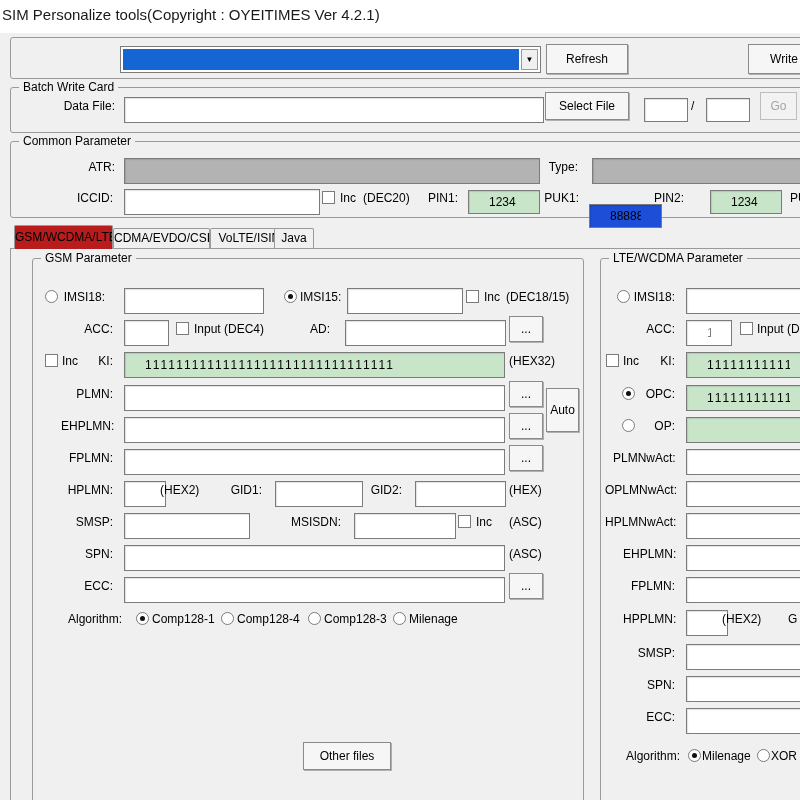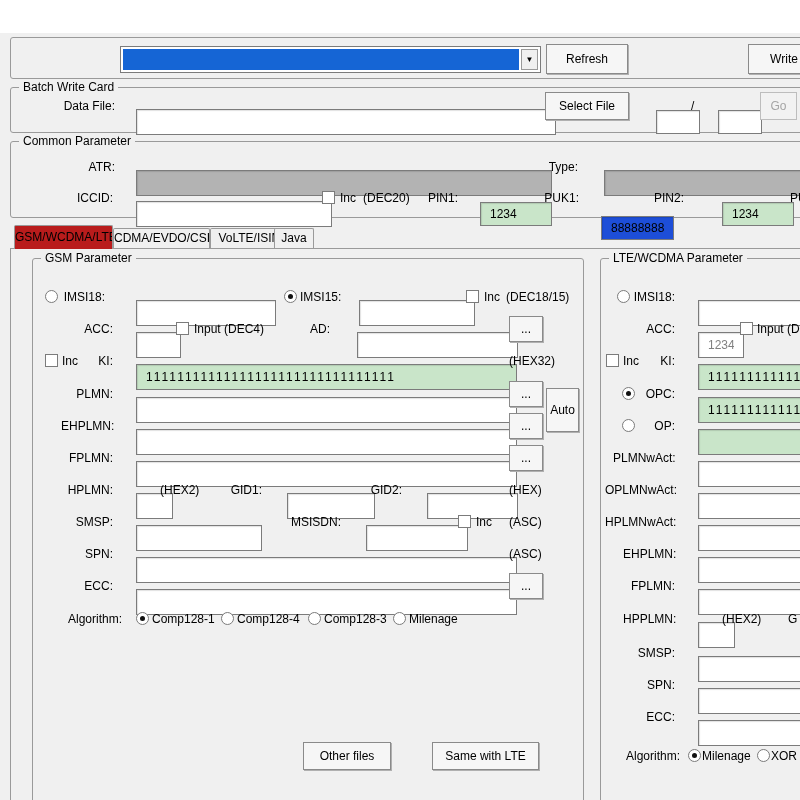--- a/index.html
+++ b/index.html
@@ -9,41 +9,42 @@
   .title{position:absolute;left:2px;top:6px;font-size:15px;color:#1a1a1a;white-space:nowrap;}
   .frame{position:absolute;border:1px solid #9a9a9a;border-radius:3px;box-sizing:border-box;}
   .frame-label{position:absolute;top:-8px;left:8px;background:#f0f0f0;padding:0 4px;white-space:nowrap;}
   .panel{position:absolute;left:10px;top:248px;width:800px;height:560px;border:1px solid #9a9a9a;background:#f0f0f0;box-sizing:border-box;z-index:1;}
   .tab{position:absolute;box-sizing:border-box;border:1px solid #9a9a9a;border-bottom:none;background:#f0f0f0;
        text-align:center;border-radius:2px 2px 0 0;z-index:2;overflow:hidden;white-space:nowrap;}
   .tab.active{z-index:3;background:#b91c1c;}
   .lbl{position:absolute;height:26px;line-height:26px;white-space:nowrap;z-index:4;}
   .r{text-align:right;}
   .inp{position:absolute;height:26px;box-sizing:border-box;border:1px solid #7b7b7b;background:#fff;
-       font-family:"Liberation Sans",sans-serif;font-size:12px;padding:0 9px;margin:16px;
+       font-family:"Liberation Sans",sans-serif;font-size:12px;padding:0 20px;margin:4px;
        box-shadow:inset 1px 1px 1px rgba(0,0,0,0.12);z-index:4;}
   .digits{letter-spacing:2px;}
   .btn{position:absolute;box-sizing:border-box;background:#f6f6f6;border:1px solid #8a8a8a;
        box-shadow:1px 1px 0 #b0b0b0;font-family:"Liberation Sans",sans-serif;font-size:12px;color:#000;
        display:flex;align-items:center;justify-content:center;padding:0;z-index:4;}
   .btn.disabled{color:#a5a5a5;border-color:#bdbdbd;box-shadow:none;background:#f2f2f2;}
   .chk{position:absolute;width:13px;height:13px;box-sizing:border-box;background:#fff;border:1px solid #7b7b7b;z-index:5;}
   .radio{position:absolute;width:13px;height:13px;box-sizing:border-box;background:#fff;border:1px solid #7b7b7b;border-radius:50%;z-index:5;}
   .radio.sel::after{content:"";position:absolute;left:3px;top:3px;width:5px;height:5px;border-radius:50%;background:#111;}
   .combo{position:absolute;box-sizing:border-box;border:1px solid #7b7b7b;background:#fff;padding:2px;display:flex;z-index:4;}
   .combo-fill{flex:1;}
   .combo-arrow{width:17px;margin-left:2px;background:#f0f0f0;border:1px solid #9a9a9a;
        display:flex;align-items:center;justify-content:center;font-size:8px;color:#000;box-sizing:border-box;}
 </style>
 </head>
 <body>
 
 <div id="app">
 
   <div class="titlebar"></div>
+  <div class="title">SIM Personalize tools(Copyright : OYEITIMES Ver 4.2.1)</div>
 
   <div class="frame" style="left:10px;top:37px;width:800px;height:42px"></div>
   <div class="combo" style="left:120px;top:46px;width:421px;height:27px">
     <div class="combo-fill" style="background-color: rgb(21, 101, 213);"></div>
     <div class="combo-arrow">▼</div>
   </div>
   <button class="btn" style="left:546px;top:44px;width:82px;height:30px">Refresh</button>
   <button class="btn" style="left:748px;top:44px;width:84px;height:30px">Write C</button>
 
   <div class="frame" style="left:10px;top:87px;width:800px;height:46px">
@@ -154,21 +155,20 @@
   <div class="radio sel" style="left:136px;top:612px"></div>
   <div class="lbl" style="left:152px;top:606px">Comp128-1</div>
   <div class="radio" style="left:221px;top:612px"></div>
   <div class="lbl" style="left:237px;top:606px">Comp128-4</div>
   <div class="radio" style="left:308px;top:612px"></div>
   <div class="lbl" style="left:324px;top:606px">Comp128-3</div>
   <div class="radio" style="left:393px;top:612px"></div>
   <div class="lbl" style="left:409px;top:606px">Milenage</div>
 
   <button class="btn" style="left:303px;top:742px;width:88px;height:28px">Other files</button>
-  <button class="btn" style="left:432px;top:742px;width:107px;height:28px">Same with LTE</button>
 
   <div class="frame" style="left:600px;top:258px;width:210px;height:560px;z-index:2">
     <div class="frame-label">LTE/WCDMA Parameter</div>
   </div>
 
   <div class="radio" style="left:617px;top:290px"></div>
   <div class="lbl r" style="left:631px;top:284px;width:44px">IMSI18:</div>
   <input class="inp" style="left: 682px; top: 284px; width: 125px;">
 
   <div class="lbl r" style="left:645px;top:316px;width:30px">ACC:</div>

